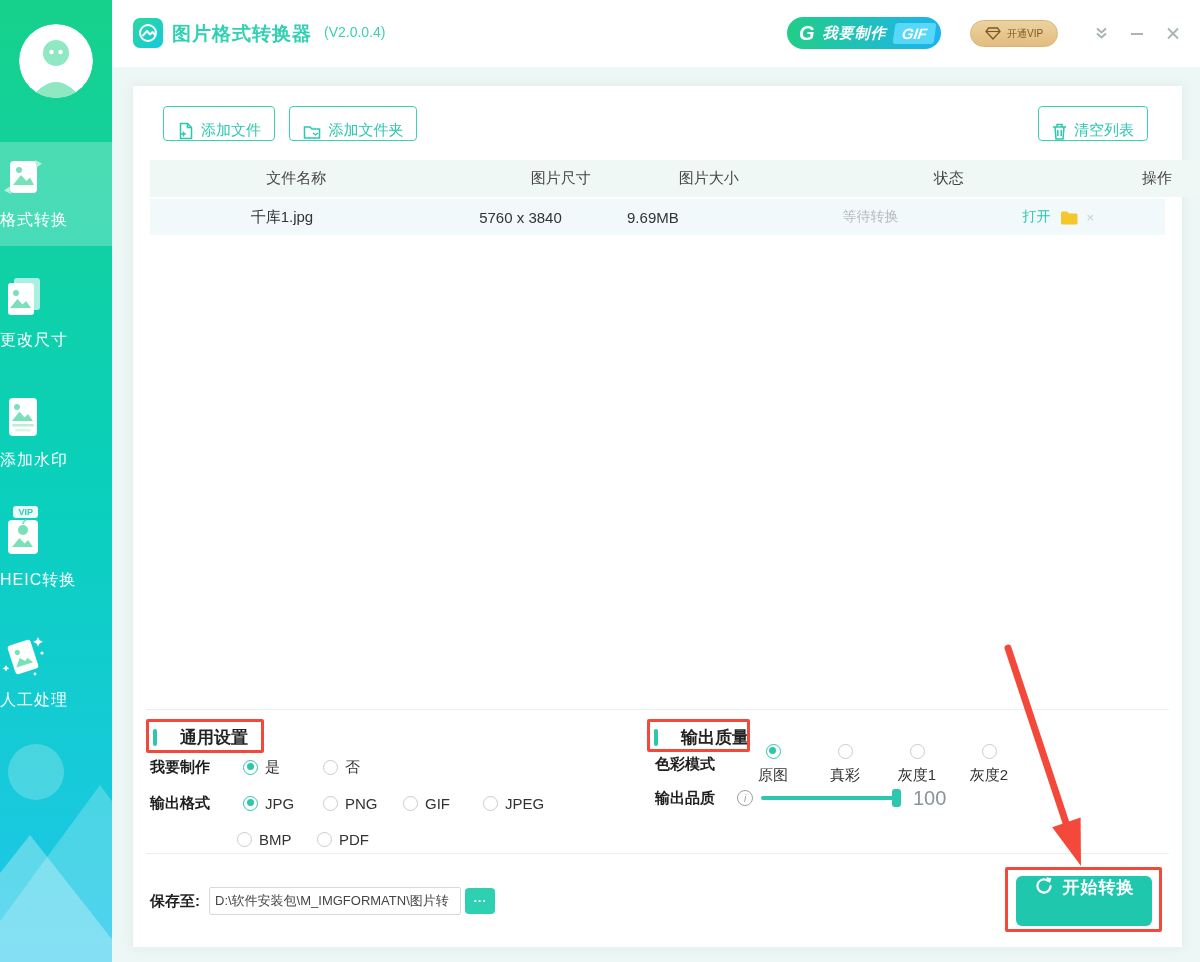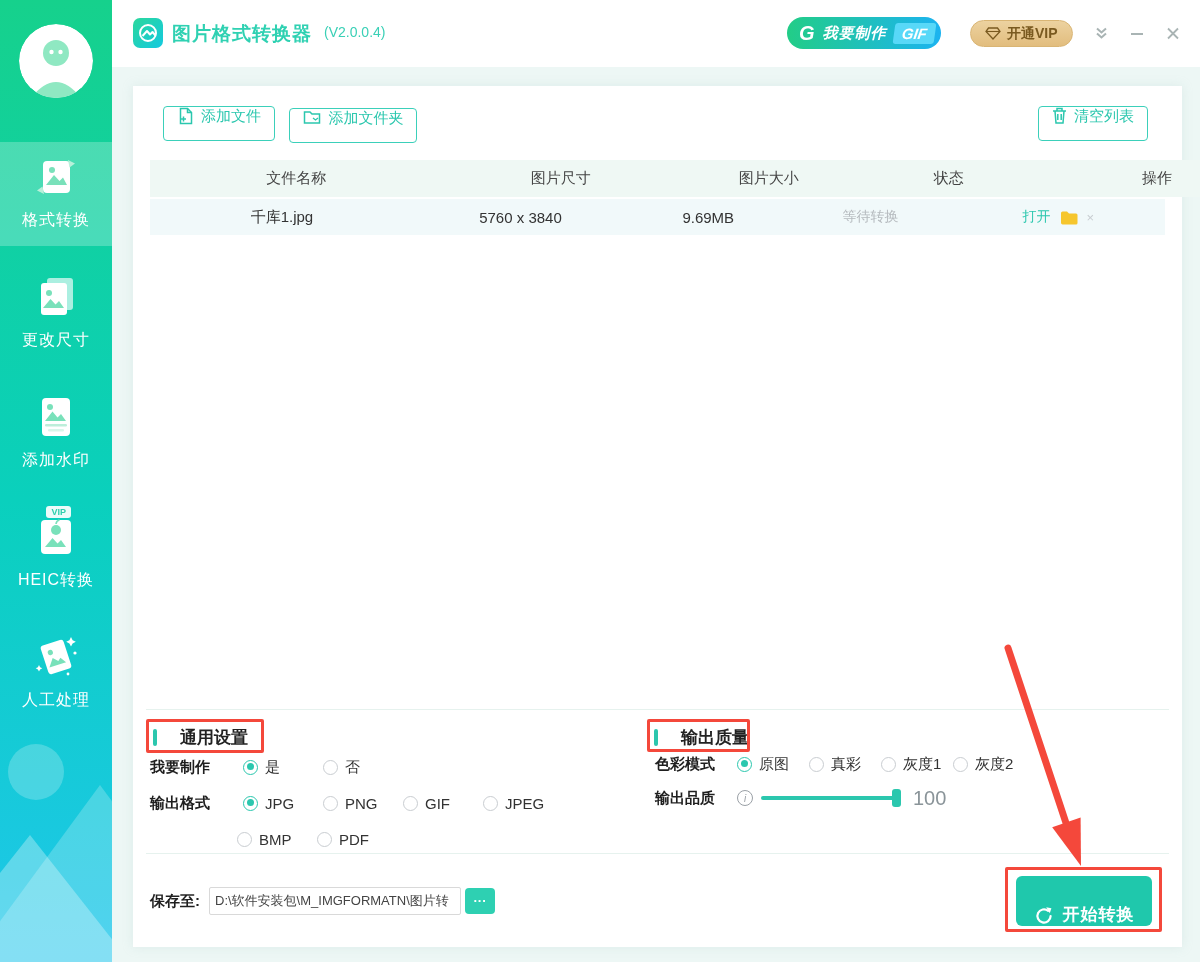--- a/index.html
+++ b/index.html
@@ -2,92 +2,92 @@
 <html><head>
 <meta charset="utf-8">
 <style>
   html,body{margin:0;padding:0;}
   body{width:1200px;height:962px;position:relative;overflow:hidden;
        font-family:"Liberation Sans",sans-serif;background:#edf7f5;}
   
   .sidebar{position:absolute;left:0;top:0;width:112px;height:962px;
            background:linear-gradient(180deg,#16d18c 0%,#0ad0bd 52%,#1fc6ec 100%);overflow:hidden;}
   .avatar-wrap{position:absolute;left:19px;top:24px;width:74px;height:74px;border-radius:50%;overflow:hidden;}
-  .nav-item{position:absolute;left:0;width:112px;text-align:center;color:#fff;}
+  .nav-item{position:absolute;left:0;width:112px;color:#fff;}
   .nav-item .nav-label{display:block;font-size:16px;margin-top:6px;letter-spacing:1px;}
   .nav-active{position:absolute;left:0;top:142px;width:112px;height:104px;background:rgba(255,255,255,0.24);}
   .ni1{top:154px}.ni2{top:274px}.ni3{top:394px}.ni4{top:514px}.ni5{top:634px}
   .vip-badge{position:absolute;right:8px;top:-8px;background:rgba(255,255,255,0.92);color:#2ecfae;
              font-size:9px;font-weight:bold;padding:1px 5px;border-radius:3px;}
   .icon-box{position:relative;display:inline-block;width:46px;height:46px;}
   .deco{position:absolute;left:0;bottom:0;}
   
   .header{position:absolute;left:112px;top:0;width:1088px;height:67px;background:#fff;}
   .app-logo{position:absolute;left:21px;top:18px;}
   .app-title{position:absolute;left:60px;top:21px;font-size:19px;font-weight:bold;color:#2fd1b2;letter-spacing:1px;}
   .app-version{position:absolute;left:212px;top:24px;font-size:14px;color:#3ad0b6;}
   .gif-btn{position:absolute;left:675px;top:17px;height:32px;border-radius:16px;display:flex;align-items:center;
            padding:0 6px 0 12px;background:linear-gradient(90deg,#22cd87,#1cb3f0);cursor:pointer;}
   .gif-logo{color:#fff;font-size:20px;font-weight:bold;font-style:italic;margin-right:8px;}
   .gif-text{color:#fff;font-size:15px;font-weight:bold;font-style:italic;letter-spacing:1px;}
   .gif-tag{margin-left:7px;background:#58d8f8;color:#fff;font-size:15px;font-weight:bold;font-style:italic;
            padding:2px 8px;border-radius:3px;transform:skewX(-8deg);}
   .vip-btn{position:absolute;left:858px;top:20px;height:27px;border-radius:14px;display:flex;align-items:center;
            padding:0 14px;background:linear-gradient(180deg,#ecd2a0,#e2bd7e);border:1px solid #d9b574;box-sizing:border-box;cursor:pointer;}
-  .vip-text{color:#7a5a20;font-size:14px;font-weight:bold;margin-left:6px;}
+  .vip-text{color:#7a5a20;font-size:10px;font-weight:normal;margin-left:6px;}
   .win-icon{position:absolute;top:26px;cursor:pointer;}
   .wi-collapse{left:982px}.wi-min{left:1018px}.wi-close{left:1054px}
   
   .card{position:absolute;left:133px;top:86px;width:1049px;height:861px;background:#fff;
         box-shadow:0 0 10px rgba(170,205,198,0.25);}
   .toolbar{position:absolute;left:30px;top:20px;width:987px;height:36px;}
-  .tbtn{display:inline-flex;align-items:flex-start;gap:7px;height:35px;padding:0 13px;border:1px solid #3bd0ba;
+  .tbtn{display:inline-flex;align-items:flex-end;gap:7px;height:35px;padding:0 13px;border:1px solid #3bd0ba;
         border-radius:4px;color:#2bc7ae;font-size:15px;background:#fff;cursor:pointer;box-sizing:border-box;}
   .tbtn.right{position:absolute;right:2px;top:0;}
   .tbtn+.tbtn{margin-left:10px;}
   .thead{position:absolute;left:17px;top:74px;width:1125px;height:37px;background:#eff8f4;
          display:flex;align-items:center;font-size:15px;color:#444;}
   .trow{position:absolute;left:17px;top:113px;width:1015px;height:36px;background:#f1f9fa;
         display:flex;align-items:center;font-size:15px;color:#333;}
-  .c1{width:26%;text-align:center}.c2{width:21%;text-align:center}.c3{width:16%;text-align:center}
+  .c1{width:26%;text-align:center}.c2{width:21%;text-align:center}.c3{width:16%;}
   .c4{width:16%;text-align:center}.c5{width:21%;text-align:center}
   .status{color:#b5babe;font-size:14px;}
   .ops{display:flex;align-items:center;justify-content:center;gap:9px;}
   .open-link{color:#2bc7ae;font-size:14px;cursor:pointer;}
   .row-close{color:#c8cdd1;font-size:13px;cursor:pointer;}
   .divider{position:absolute;left:13px;width:1023px;height:1px;background:#e6f2ee;}
   .dv1{top:623px}.dv2{top:767px}
   .sec-title{position:absolute;display:flex;align-items:center;gap:23px;font-size:17px;font-weight:bold;color:#222;}
   .sec-bar{width:4px;height:17px;background:#2bc7ae;border-radius:2px;}
   .st1{left:20px;top:640px}.st2{left:521px;top:640px}
   .set-row{position:absolute;display:flex;align-items:center;font-size:15px;color:#333;}
   .sr1{left:17px;top:668px;height:26px}.sr2{left:17px;top:704px;height:26px}.sr3{left:11px;top:740px;height:26px}
   .qr1{left:522px;top:665px;height:26px}.qr2{left:522px;top:699px;height:26px}
   .set-label{width:76px;font-weight:bold;color:#1f1f1f;}
   .set-label.q{width:66px;}
   .sp{width:76px;}
   .ropt{display:inline-flex;align-items:center;gap:7px;width:80px;cursor:pointer;}
-  .ropt.narrow{width:72px;}
+  .ropt.narrow{width:72px;flex-direction:column;}
   .radio{width:15px;height:15px;border:1.5px solid #c9cdd1;border-radius:50%;box-sizing:border-box;background:#fff;position:relative;}
   .radio.checked{border-color:#2bc7ae;}
   .radio.checked::after{content:"";position:absolute;left:2.5px;top:2.5px;width:7px;height:7px;border-radius:50%;background:#2bc7ae;}
   .rlabel{white-space:nowrap;}
   .info-ic{width:16px;height:16px;border:1.2px solid #9aa0a6;border-radius:50%;color:#9aa0a6;font-size:10px;
            font-style:italic;display:inline-flex;align-items:center;justify-content:center;box-sizing:border-box;margin-right:8px;}
   .slider{position:relative;width:138px;height:4px;background:#2bc7ae;border-radius:2px;margin-right:14px;}
   .slider-handle{position:absolute;right:-2px;top:-7px;width:9px;height:18px;background:#2bc7ae;border-radius:3px;cursor:pointer;}
   .slider-val{color:#8a9499;font-size:20px;}
   .savebar{position:absolute;left:17px;top:800px;height:30px;display:flex;align-items:center;}
   .save-label{font-size:15px;font-weight:bold;color:#1f1f1f;margin-right:9px;}
   .save-input{width:252px;height:28px;border:1px solid #d9d9d9;border-radius:2px;font-size:13px;color:#444;
               padding:0 5px;box-sizing:border-box;font-family:"Liberation Sans",sans-serif;}
   .browse-btn{width:30px;height:26px;margin-left:4px;background:#2ed0b2;border:none;border-radius:4px;color:#fff;
               font-weight:bold;font-size:13px;cursor:pointer;line-height:10px;}
   .start-btn{position:absolute;left:883px;top:790px;width:136px;height:50px;background:#1fc8ac;border-radius:6px;
-             display:flex;align-items:flex-end;justify-content:center;gap:9px;color:#fff;font-size:17px;
+             display:flex;align-items:flex-start;justify-content:center;gap:9px;color:#fff;font-size:17px;
              font-weight:bold;cursor:pointer;letter-spacing:1px;}
   
   .rbox{position:absolute;border:3px solid #f4483b;border-radius:2px;box-sizing:border-box;pointer-events:none;}
   .rb1{left:146px;top:719px;width:118px;height:34px;}
   .rb2{left:647px;top:719px;width:103px;height:33px;}
   .rb3{left:1005px;top:867px;width:157px;height:65px;}
   .arrow-svg{position:absolute;left:995px;top:642px;pointer-events:none;}
 </style>
 </head>
 <body>

